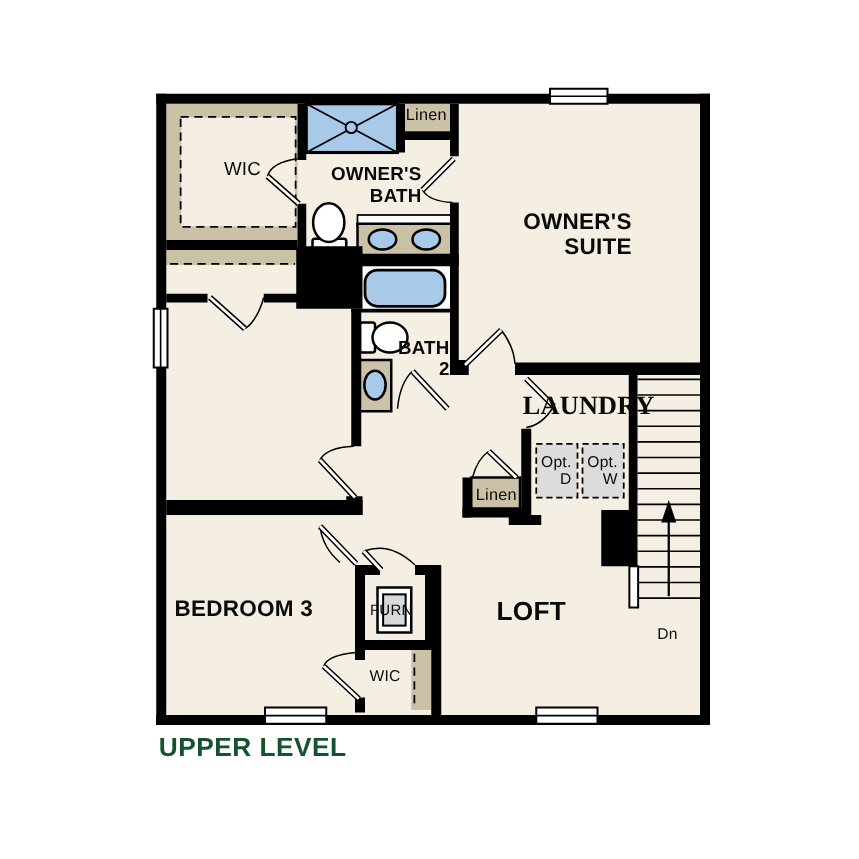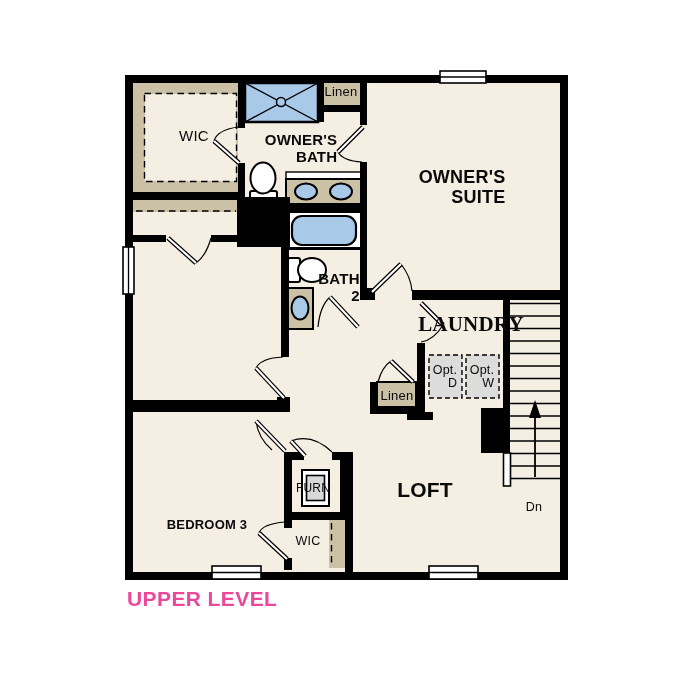--- a/index.html
+++ b/index.html
@@ -11,21 +11,21 @@
     transform:translate(-50%,-50%);
     color:#0a0a0a;
     text-align:right;
     white-space:pre-line;
     line-height:1.12;
     letter-spacing:.2px;
   }
   .b{font-weight:bold;}
   .title{
     position:absolute;
-    color:#ec4899;
+    color:#14532d;
     font-weight:bold;
     font-size:21px;
     letter-spacing:.4px;
     white-space:nowrap;
   }
   
   .wall{fill:#000000;}
   .floor{fill:#F5EEE2;}
   .tan{fill:#CBC1A7;}
   .blue{fill:#A9C9E9;stroke:#000;stroke-width:2;}
@@ -260,20 +260,20 @@
   <div class="lbl b" style="left:462px;top:187px;font-size:18px;">OWNER'S
 SUITE</div>
   <div class="lbl b" style="left:339px;top:288px;font-size:15px;">BATH
 2</div>
   <div class="lbl b" style="left:471px;top:325px;font-size:21px;font-family:Liberation Serif, serif;">LAUNDRY</div>
   <div class="lbl" style="left:445px;top:377px;font-size:12.5px;line-height:1.05;">Opt.
 D</div>
   <div class="lbl" style="left:482px;top:377px;font-size:12.5px;line-height:1.05;">Opt.
 W</div>
   <div class="lbl" style="left:397px;top:396px;font-size:13px;">Linen</div>
-  <div class="lbl b" style="left:207px;top:487px;font-size:13px;margin-top:38px;">BEDROOM 3</div>
+  <div class="lbl b" style="left:195px;top:487px;font-size:18px;">BEDROOM 3</div>
   <div class="lbl" style="left:313px;top:489px;font-size:12px;">FURN</div>
   <div class="lbl b" style="left:425px;top:490px;font-size:21px;">LOFT</div>
   <div class="lbl" style="left:308px;top:541px;font-size:12.5px;">WIC</div>
   <div class="lbl" style="left:534px;top:486px;font-size:12.5px;margin-top:21px;">Dn</div>
 
   <div class="title" style="left:127px;top:587px;">UPPER LEVEL</div>
 </div>
 
 </body></html>

